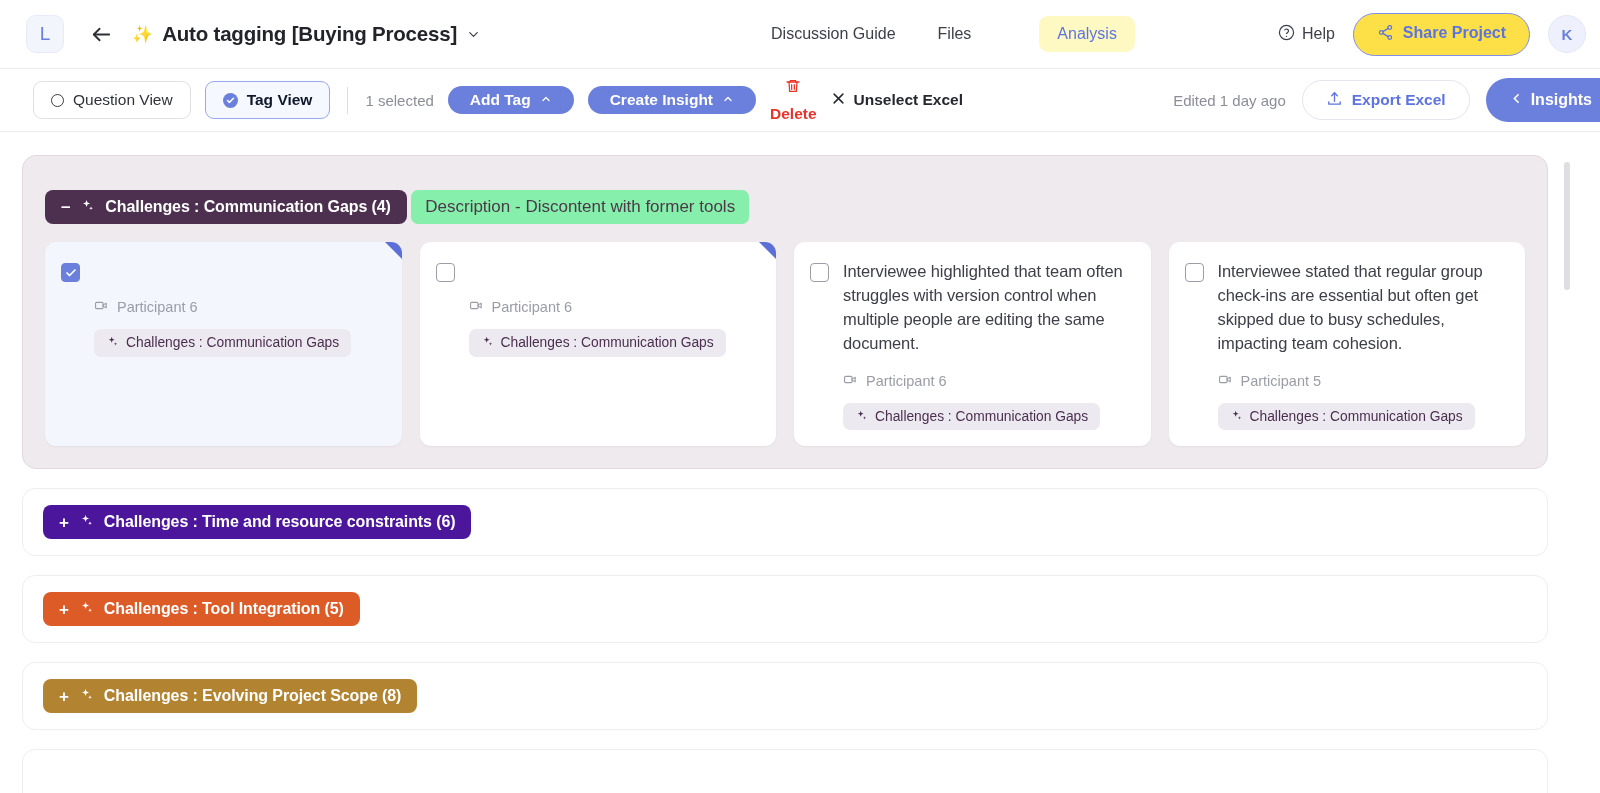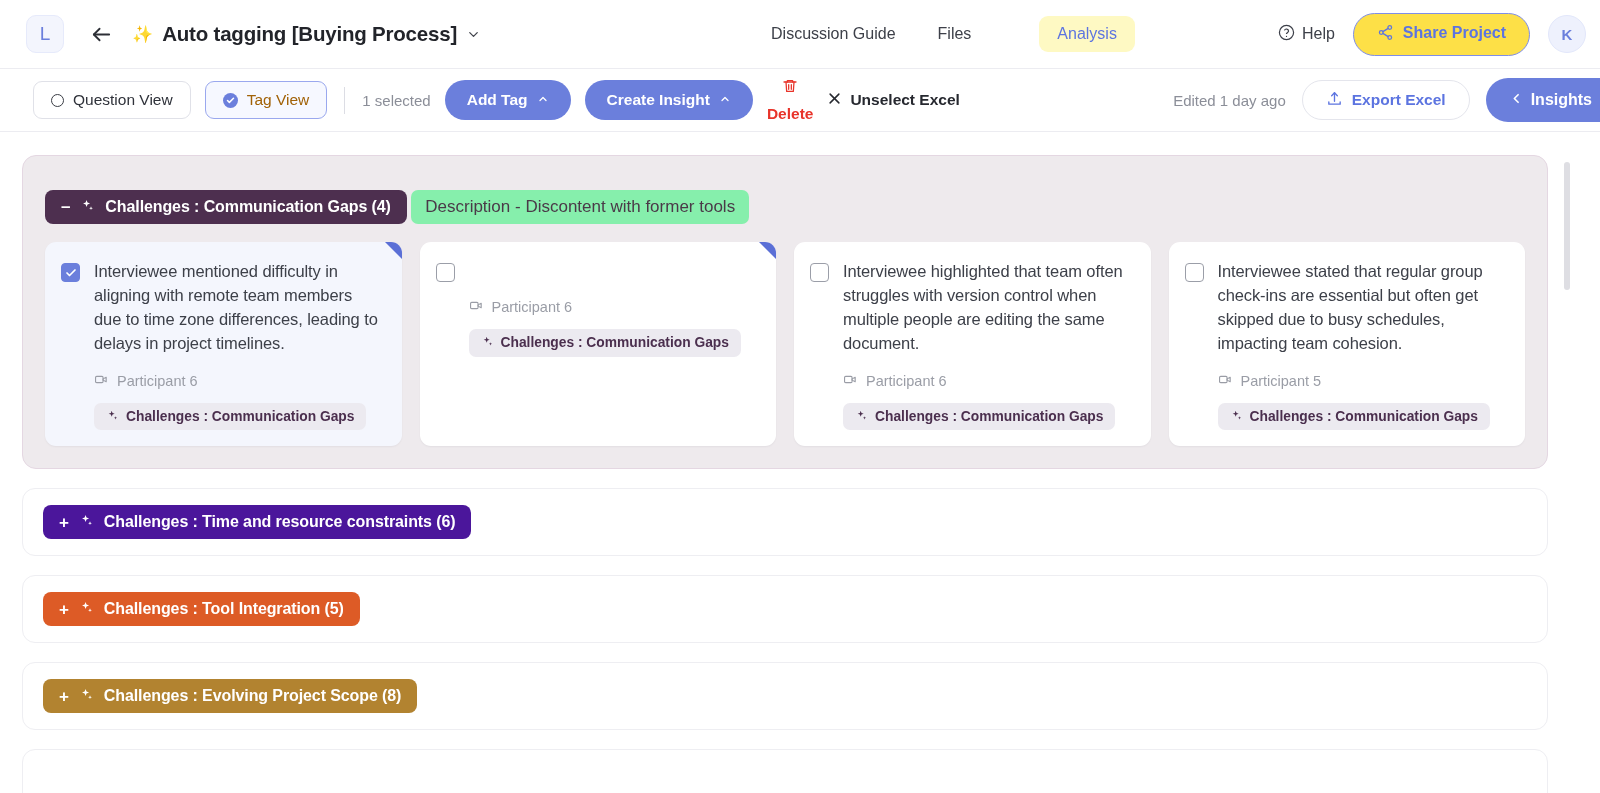--- a/index.html
+++ b/index.html
@@ -73,35 +73,35 @@
     padding: 0 0 0 33px; background:#fff;
     border-bottom: 1px solid #ececf1;
   }
   .seg-btn {
     display:flex; align-items:center; gap:9px;
     height: 38px; padding: 0 17px; border-radius: 9px;
     border:1px solid #e0e1e8; background:#fff;
     font-size: 15.5px; color:#2f323a; cursor:pointer; white-space:nowrap;
   }
   .seg-btn.active {
-    border-color:#9aa8ee; background:#f6f8ff; color:#a16207; font-weight:400;
+    border-color:#9aa8ee; background:#f6f8ff; color:#0f172a; font-weight:700;
   }
   .ring-icon {
     width: 13px; height:13px; border-radius:50%;
     border: 1.8px solid #3a3d45; display:inline-block;
   }
   .check-circle {
     width:15px;height:15px;border-radius:50%;background:#6b7fdc;
     display:flex;align-items:center;justify-content:center;color:#fff;font-size:9px;
   }
   .tb-divider { width:1px; height:27px; background:#dcdde4; margin: 0 3px; }
   .sel-count { font-size: 15px; color:#8b8e98; white-space:nowrap; }
   .pill-btn {
     display:flex; align-items:center; gap:9px;
-    height: 40px; padding: 0 22px; border-radius: 22px;
+    height: 28px; padding: 0 22px; border-radius: 22px;
     background:#6b7fdc; color:#fff; border:none;
     font-size:15.5px; font-weight:600; cursor:pointer; white-space:nowrap;
     font-family:"Liberation Sans",sans-serif;
   }
   .caret-up-sm { font-size: 11px; line-height:1; }
   .danger-btn {
     display:flex; align-items:center; gap:7px;
     font-size:15.5px; color:#e8342a; font-weight:600; cursor:pointer; white-space:nowrap;
     background:none;border:none;font-family:"Liberation Sans",sans-serif;flex-direction:column;
   }
@@ -186,21 +186,21 @@
   .note-meta {
     display:flex; align-items:center; gap:8px;
     margin-top: 16px; padding-left: 33px;
     font-size: 14.5px; color:#9a9da6;
   }
   .tag-chip {
     display:inline-flex; align-items:center; gap:7px;
     margin: 13px 0 0 33px;
     background:#eceaf0; color:#4b2f4e;
     border-radius: 7px; padding: 6px 12px;
-    font-size: 13.8px; font-weight:700; white-space:nowrap;
+    font-size: 13.8px; font-weight:400; white-space:nowrap;
     max-width: calc(100% - 33px); overflow:hidden;
   }
 
   
   .group-collapsed {
     background:#fff; border:1px solid #eeeef2; border-radius: 13px;
     padding: 16px 20px; margin-top: 19px;
   }
 
   
@@ -384,21 +384,20 @@
         <div class="cards-row">
 
           <div class="note-card selected">
             <div class="corner-flag"></div>
             <div class="note-top">
               <div class="cbox checked">
                 <svg width="12" height="12" viewBox="0 0 24 24" fill="none" stroke="#fff" stroke-width="3.4" stroke-linecap="round" stroke-linejoin="round">
                     <polyline points="20 6 9 17 4 12"></polyline>
                   </svg>
               </div>
-              <div class="note-text">Interviewee mentioned difficulty in aligning with remote team members due to time zone differences, leading to delays in project timelines.</div>
             </div>
             <div class="note-meta">
               <span>
                 <svg width="15" height="15" viewBox="0 0 24 24" fill="none" stroke="currentColor" stroke-width="1.8" stroke-linecap="round" stroke-linejoin="round">
                     <rect x="2.5" y="7" width="12" height="10" rx="1.8"></rect>
                     <path d="M14.5 11l5-2.6v7.2l-5-2.6z"></path>
                   </svg>
               </span>
               <span>Participant 6</span>
             </div>

